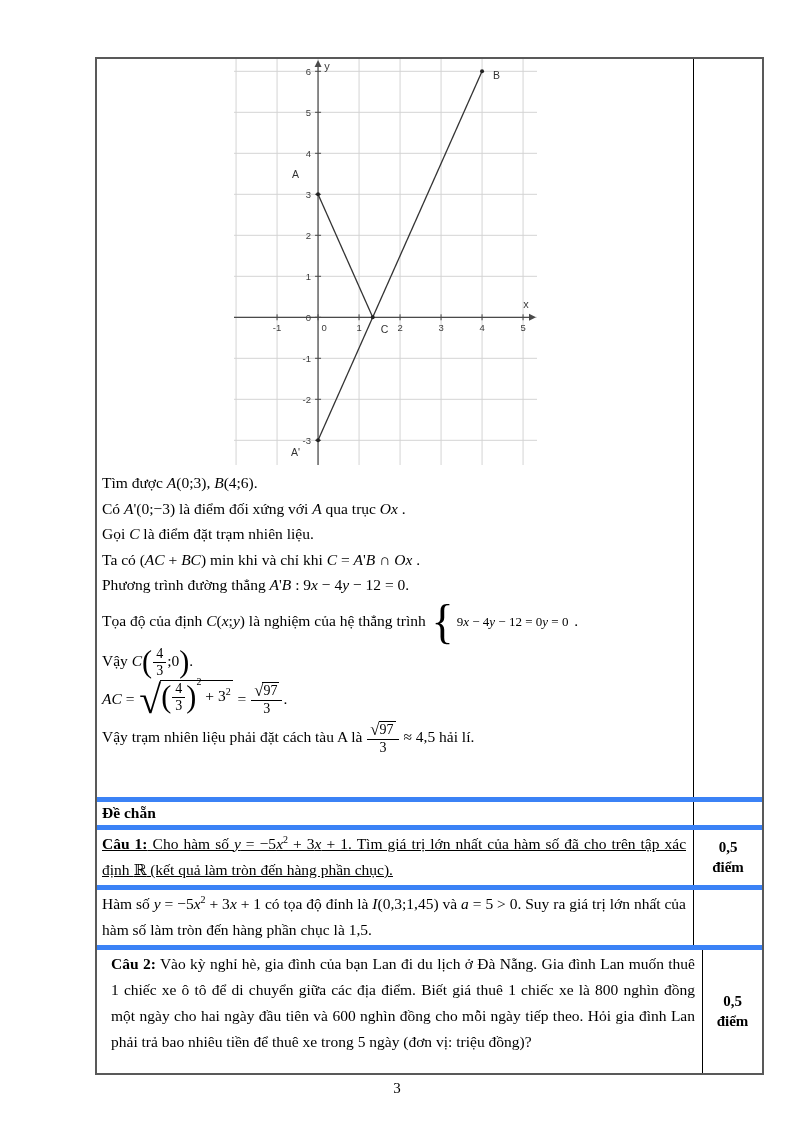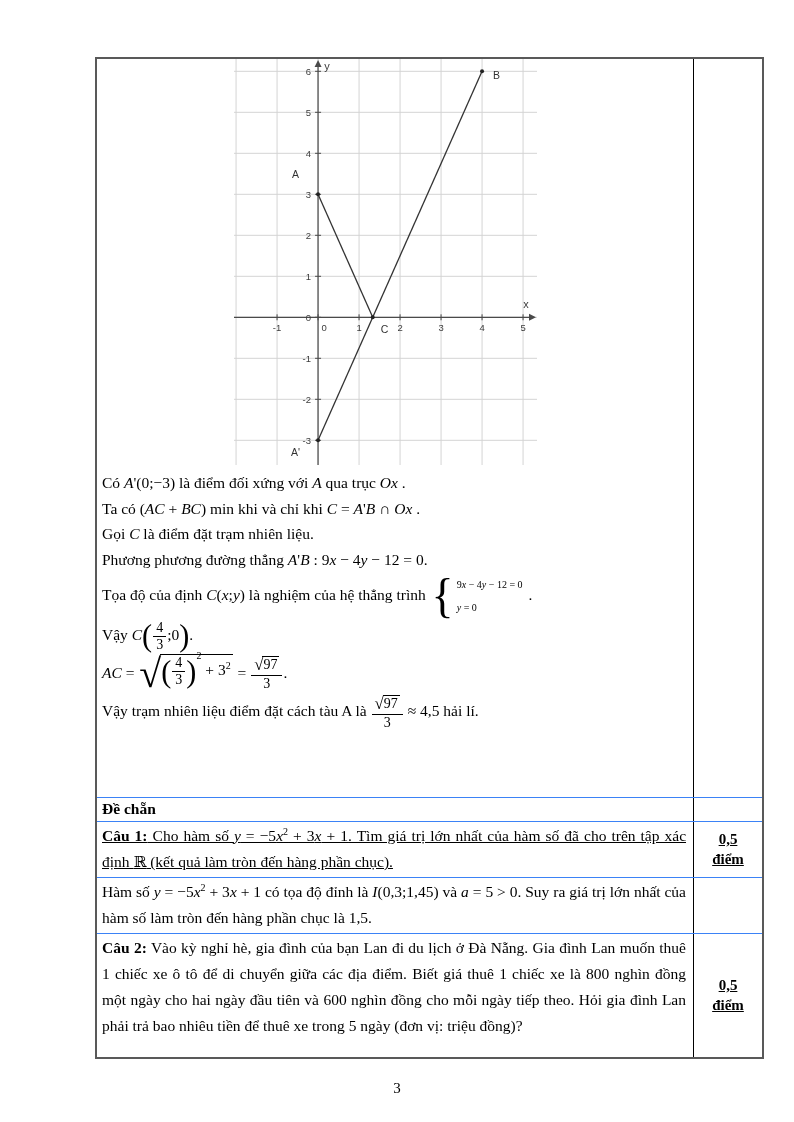--- a/index.html
+++ b/index.html
@@ -7,38 +7,37 @@
   body {
     width:794px; height:1122px; position:relative;
     font-family:"Liberation Serif","DejaVu Serif",serif;
     color:#000;
   }
   .doc-table {
     position:absolute; left:95px; top:57px; width:669px;
     border:2px solid #595959;
     background:#fff;
   }
-  .trow { display:flex; border-top:1px solid #3b82f6; }
+  .trow { display:flex; border-top:5px solid #3b82f6; }
   .trow:first-child { border-top:none; }
   .cell-main {
     width:596px; font-size:15.5px; line-height:26px;
     padding:1px 7px 2px 5px;
   }
   .cell-pts {
     flex:1; border-left:1px solid #000;
     display:flex; align-items:center; justify-content:center;
     text-align:center; font-weight:bold; font-size:15px; line-height:1.3;
     padding:2px 9px;
-    text-decoration:underline;
   }
   .row-solution .cell-main { min-height:738px; padding:0; }
   .row-dechan .cell-main { min-height:21px; line-height:20px; font-weight:bold; padding-top:1px; }
   .row-q1 .cell-main { min-height:53px; text-align:justify;text-decoration:underline; }
   .row-a1 .cell-main { min-height:49px; text-align:justify; }
-  .row-q2 .cell-main { min-height:123px; text-align:justify; }
+  .row-q2 .cell-main { min-height:123px; text-align:justify;margin-left:9px; }
 
   .graph-wrap { margin:0 0 4px 137px; width:304px; height:406px; }
   .sol-text { padding:2px 6px 0 5px; }
   .sol-line { margin-bottom:1px; line-height:24.5px; }
 
   
   .m i { font-style:italic; }
   sup { font-size:10px; line-height:0; vertical-align:super; }
   .frac {
     display:inline-block; vertical-align:middle; text-align:center;
@@ -49,21 +48,21 @@
   .sqrt { display:inline-flex; align-items:flex-start; vertical-align:middle; }
   .sqrt .rad { font-size:1.2em; line-height:1.1; margin-right:-1px; }
   .sqrt .radicand { border-top:1px solid #000; padding:0 2px 0 1px; }
   .sqrt.big { margin:0 1px; }
   .sqrt.big > .rad { font-size:40px; line-height:40px; font-weight:300; }
   .paren { display:inline-flex; align-items:center; vertical-align:middle; }
   .paren > .pr { font-size:1.95em; font-weight:300; line-height:1; transform:scaleY(1.05); }
   .paren > sup { align-self:flex-start; margin-top:1px; }
   .system { display:inline-flex; align-items:center; vertical-align:middle; margin:0 2px; }
   .system .brace { font-size:46px; line-height:1; font-weight:300; transform:scaleY(1.05); margin-right:3px; }
-  .syslines { display:inline-flex; flex-direction:column; font-size:10px; line-height:23px; text-align:left;justify-content:space-between; }
+  .syslines { display:inline-flex; flex-direction:row; font-size:13px; line-height:23px; text-align:left;justify-content:space-between; }
 
   .page-number {
     position:absolute; left:0; right:0; top:1080px;
     text-align:center; font-size:15px;
   }
 </style>
 </head>
 <body>
 
 <div class="doc-table">
@@ -136,24 +135,25 @@
             <text x="61.49999999999999" y="118.89999999999999" text-anchor="middle" font-size="10.5" fill="#333" font-family="&quot;Liberation Sans&quot;,&quot;DejaVu Sans&quot;,sans-serif">A</text>
             <circle cx="248.04999999999998" cy="12.299999999999994" r="2" fill="#222"></circle>
             <text x="262.4" y="19.679999999999982" text-anchor="middle" font-size="10.5" fill="#333" font-family="&quot;Liberation Sans&quot;,&quot;DejaVu Sans&quot;,sans-serif">B</text>
             <circle cx="138.71529999999998" cy="258.3" r="2" fill="#222"></circle>
             <text x="150.47" y="273.88" text-anchor="middle" font-size="10.5" fill="#333" font-family="&quot;Liberation Sans&quot;,&quot;DejaVu Sans&quot;,sans-serif">C</text>
             <circle cx="84.05" cy="381.3" r="2" fill="#222"></circle>
             <text x="61.49999999999999" y="396.88" text-anchor="middle" font-size="10.5" fill="#333" font-family="&quot;Liberation Sans&quot;,&quot;DejaVu Sans&quot;,sans-serif">A'</text>
           </svg>
       </div>
       <div class="sol-text">
+        <div class="sol-line"><span>Tìm được </span><span class="m"><i>A</i>(0;3), <i>B</i>(4;6)</span><span>.</span></div>
         <div class="sol-line"><span>Có </span><span class="m"><i>A</i>'(0;−3)</span><span> là điểm đối xứng với </span><span class="m"><i>A</i></span><span> qua trục </span><span class="m"><i>Ox</i></span><span> .</span></div>
+        <div class="sol-line"><span>Gọi </span><span class="m"><i>C</i></span><span> là điểm đặt trạm nhiên liệu.</span></div>
         <div class="sol-line"><span>Ta có </span><span class="m">(<i>AC</i> + <i>BC</i>)</span><span> min khi và chỉ khi </span><span class="m"><i>C</i> = <i>A</i>'<i>B</i> ∩ <i>Ox</i></span><span> .</span></div>
-        <div class="sol-line"><span>Gọi </span><span class="m"><i>C</i></span><span> là điểm đặt trạm nhiên liệu.</span></div>
-        <div class="sol-line"><span>Phương phương đường thẳng </span><span class="m"><i>A</i>'<i>B</i> : 9<i>x</i> − 4<i>y</i> − 12 = 0</span><span>.</span></div>
+        <div class="sol-line"><span>Phương trình đường thẳng </span><span class="m"><i>A</i>'<i>B</i> : 9<i>x</i> − 4<i>y</i> − 12 = 0</span><span>.</span></div>
         <div class="sol-line"><span>Tọa độ của định </span><span class="m"><i>C</i>(<i>x</i>;<i>y</i>)</span><span> là nghiệm của hệ thẳng trình </span><span class="system">
               <span class="brace">{</span>
               <span class="syslines">
                 <span class="sysline"><span class="m">9<i>x</i> − 4<i>y</i> − 12 = 0</span></span>
                 <span class="sysline"><span class="m"><i>y</i> = 0</span></span>
               </span>
             </span><span> .</span></div>
         <div class="sol-line"><span>Vậy </span><span class="m"><i>C</i></span><span class="paren">
               <span class="pr">(</span>
               <span class="pc"><span class="frac"><span class="num"><span class="m">4</span></span><span class="den"><span class="m">3</span></span></span><span class="m">;0</span></span>
@@ -164,21 +164,21 @@
               <span class="radicand"><span class="paren">
                   <span class="pr">(</span>
                   <span class="pc"><span class="frac"><span class="num"><span class="m">4</span></span><span class="den"><span class="m">3</span></span></span></span>
                   <span class="pr">)</span>
                   <sup>2</sup>
                 </span><span> + </span><span><span class="m">3</span><sup>2</sup></span></span>
             </span><span> = </span><span class="frac"><span class="num"><span class="sqrt">
                   <span class="rad">√</span>
                   <span class="radicand"><span>97</span></span>
                 </span></span><span class="den"><span class="m">3</span></span></span><span>.</span></div>
-        <div class="sol-line"><span>Vậy trạm nhiên liệu điểm đặt cách tàu A là </span><span class="frac"><span class="num"><span class="sqrt">
+        <div class="sol-line"><span>Vậy trạm nhiên liệu phải đặt cách tàu A là </span><span class="frac"><span class="num"><span class="sqrt">
                   <span class="rad">√</span>
                   <span class="radicand"><span>97</span></span>
                 </span></span><span class="den"><span class="m">3</span></span></span><span class="m"> ≈ 4,5</span><span> hải lí.</span></div>
       </div>
     </div>
     <div class="cell-pts"></div>
   </div>
 
   <div class="trow row-dechan">
     <div class="cell-main">Đề chẵn</div>

